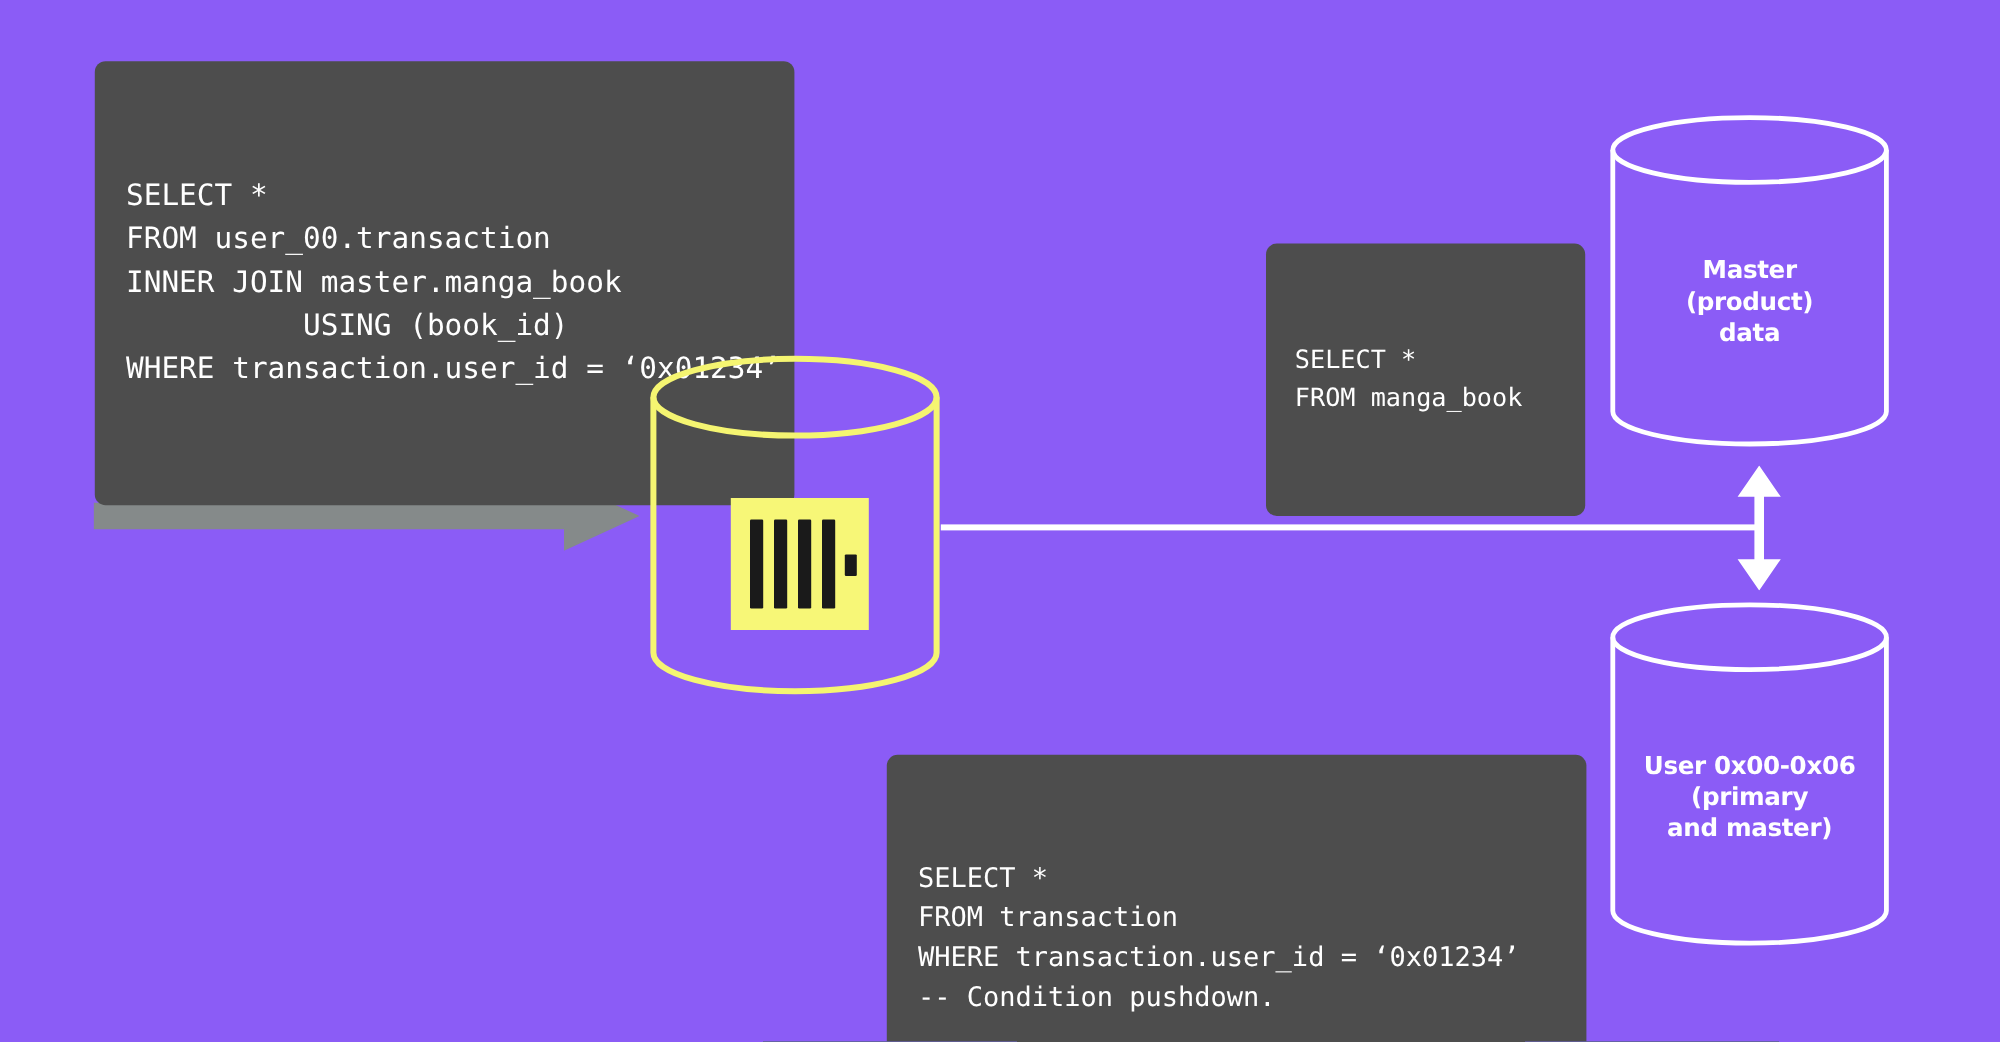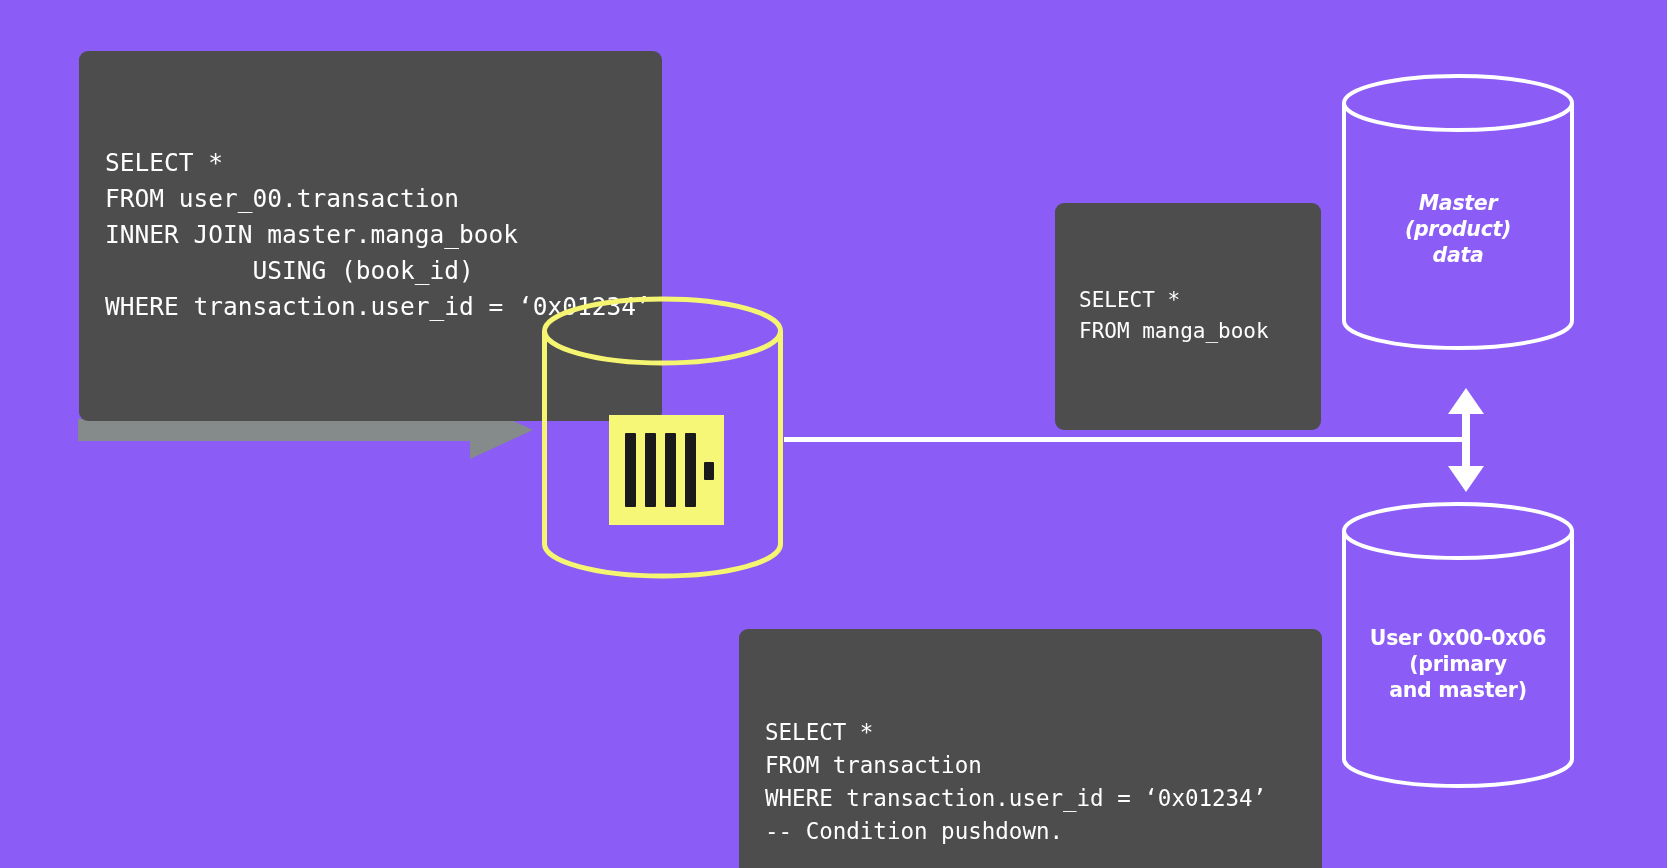--- a/index.html
+++ b/index.html
@@ -71,21 +71,21 @@
     color: #ffffff;
     font-family: "DejaVu Sans", sans-serif;
     font-weight: bold;
     letter-spacing: -0.3px;
     line-height: 1.28;
     white-space: pre;
     pointer-events: none;
   }
 
   #cyl-center { left: 540px; top: 295px; }
-  #cyl-master { left: 1340px; top: 72px; font-style: italic; }
+  #cyl-master { left: 1340px; top: 94px; }
   #cyl-master .cyl-label { top: 118px; font-size: 20.5px; }
   #cyl-user   { left: 1340px; top: 500px; }
   #cyl-user .cyl-label { top: 125px; font-size: 20.5px; }
 
   
   #barcode-icon {
     position: absolute;
     left: 609px;
     top: 415px;
     width: 115px;

